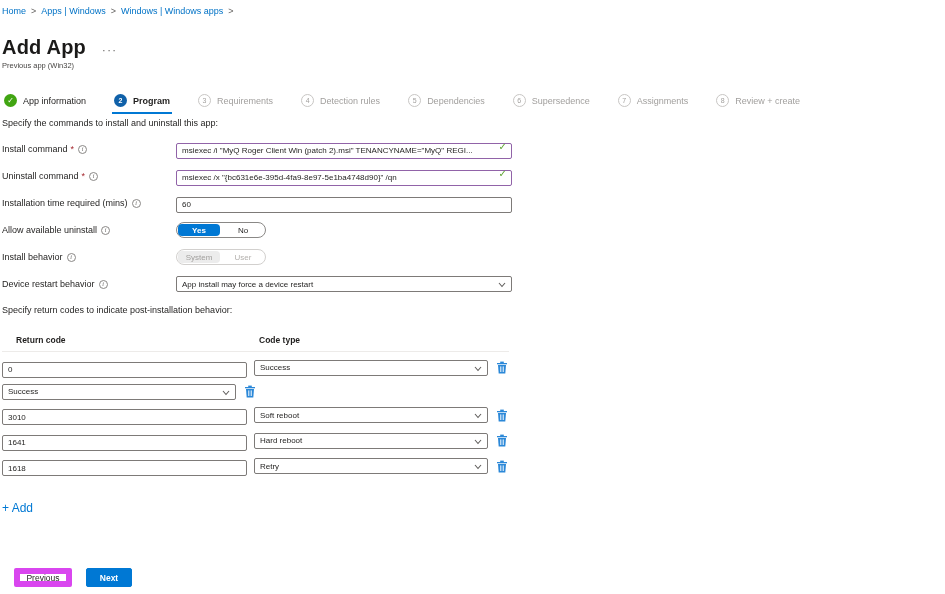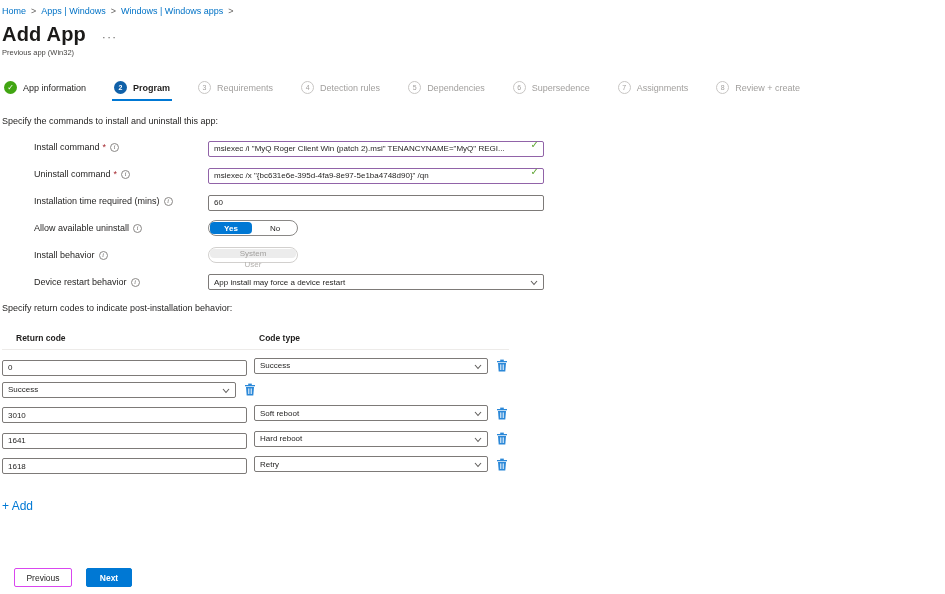--- a/index.html
+++ b/index.html
@@ -6,56 +6,56 @@
   html,body { width:945px; height:594px; background:#fff; font-family:"Liberation Sans", sans-serif; color:#201f1e; }
   .page { position:relative; width:945px; height:594px; overflow:hidden; background:#fff; }
   .content { padding:6px 14px 0 2px; }
 
   
   .breadcrumb { display:flex; align-items:center; gap:5px; font-size:9px; color:#605e5c; }
   .crumb { color:#0072c6; cursor:pointer; }
   .crumb-sep { color:#605e5c; }
 
   
-  .titlebar { display:flex; align-items:flex-end; gap:16px; margin-top:7px; }
+  .titlebar { display:flex; align-items:flex-end; gap:16px; margin-top:20px; }
   .page-title { font-size:20px; font-weight:700; color:#1b1a19; letter-spacing:.2px; }
   .title-ellipsis { font-size:11px; color:#605e5c; letter-spacing:1.5px; padding-bottom:3px; cursor:pointer; }
   .subtitle { font-size:7.5px; color:#484644; margin-top:2px; }
 
   
   .steps { display:flex; align-items:center; gap:24px; margin-top:24px; font-size:9px; }
   .step { display:flex; align-items:center; gap:6px; position:relative; padding:0 2px 7px 2px; cursor:pointer; }
   .scircle { width:13px; height:13px; border-radius:50%; display:flex; align-items:center; justify-content:center; font-size:7px; flex:0 0 auto; }
   .step.complete .scircle { background:#41a512; color:#fff; font-size:8px; }
   .step.active .scircle { background:#1061a9; color:#fff; font-weight:700; }
   .step.upcoming .scircle { border:1px solid #c8c6c4; color:#a19f9d; background:#fff; }
   .step.complete .slabel { color:#201f1e; }
   .step.active .slabel { color:#201f1e; font-weight:700; }
   .step.upcoming .slabel { color:#a19f9d; }
   .step.active .active-underline { position:absolute; left:0; right:0; bottom:0; height:2px; background:#0078d4; }
 
-  .intro { font-size:9px; margin-top:15px; color:#201f1e; }
+  .intro { font-size:9px; margin-top:4px; color:#201f1e; }
 
   
   .formrow { display:flex; align-items:center; margin-top:11px; height:16px; }
   .formrow.first { margin-top:13px; }
-  .formlabel { width:174px; font-size:9px; color:#201f1e; display:flex; align-items:center; gap:4px; flex:0 0 auto;margin-left:32px; }
+  .formlabel { width:174px; font-size:9px; color:#201f1e; display:flex; align-items:center; gap:4px; flex:0 0 auto; }
   .req { color:#a4262c; margin-left:-1px; }
   .info-icon { width:9px; height:9px; border:1px solid #8a8886; border-radius:50%; color:#605e5c; font-size:6px; display:inline-flex; align-items:center; justify-content:center; font-style:italic; font-family:"Liberation Serif", serif; cursor:pointer; flex:0 0 auto; }
   .ctl { width:336px; position:relative; }
   input.txt { width:100%; height:16px; border:1px solid #7d7a78; border-radius:2px; font-size:8px; padding:0 16px 0 5px; font-family:"Liberation Sans", sans-serif; color:#201f1e; background:#fff; white-space:nowrap; overflow:hidden; text-overflow:ellipsis; }
   input.txt.plain { padding-right:5px; }
   .dirty { border-color:#9163a8 !important; }
   .valid-check { position:absolute; right:5px; top:2px; color:#5ea432; font-size:10px; line-height:12px; pointer-events:none; }
 
   
   .toggle { width:90px; height:16px; border:1px solid #8a8886; border-radius:9px; display:flex; font-size:8px; background:#fff; cursor:pointer; }
   .tseg { flex:1; display:flex; align-items:center; justify-content:center; color:#201f1e; border-radius:4px; margin:1px; }
   .tseg.sel { background:#0078d4; color:#fff; font-weight:700; }
-  .toggle.disabled { border-color:#d2d0ce; cursor:default;flex-direction:column; }
+  .toggle.disabled { border-color:#d2d0ce; cursor:default; }
   .toggle.disabled .tseg { color:#b3b0ad; }
   .toggle.disabled .tseg.sel { background:#ececec; color:#a19f9d; font-weight:400; }
 
   
   .selectbox { position:relative; height:16px; border:1px solid #7d7a78; border-radius:2px; font-size:8px; display:flex; align-items:center; padding:0 18px 0 5px; background:#fff; cursor:pointer; }
   .chev { position:absolute; right:5px; top:5px; width:8px; height:6px; }
 
   
   .rc-head { display:flex; margin-top:20px; font-weight:700; font-size:8.5px; padding-bottom:6px; border-bottom:1px solid #edebe9; width:507px; }
   .rc-head .c1 { width:252px; padding-left:14px; }
@@ -63,21 +63,21 @@
   .rc-row { display:flex; align-items:center; margin-top:6px; gap:7px; }
   .rc-row .code { width:245px; position:relative; }
   .rc-row .type { width:234px; }
   .trash-btn { width:13px; height:14px; border:none; background:transparent; padding:0; cursor:pointer; display:flex; align-items:center; justify-content:center; }
 
   .addlink { display:inline-block; color:#0078d4; font-size:12px; margin-top:25px; cursor:pointer; }
 
   
   .footer { position:absolute; left:14px; top:568px; display:flex; gap:14px; }
   .btn { height:19px; border-radius:2px; font-size:8.5px; display:flex; align-items:center; justify-content:center; font-family:"Liberation Sans", sans-serif; cursor:pointer; }
-  .btn-prev { width:58px; background:#fff; border:1px solid #d946ef; color:#201f1e; }
+  .btn-prev { width:58px; background:#fff; border:6px solid #d946ef; color:#201f1e; }
   .btn-next { width:46px; background:#0078d4; border:1px solid #0078d4; color:#fff; font-weight:700; }
 </style>
 </head>
 <body>
 
 <div class="page">
   <div class="content">
 
     
     <div class="breadcrumb">

